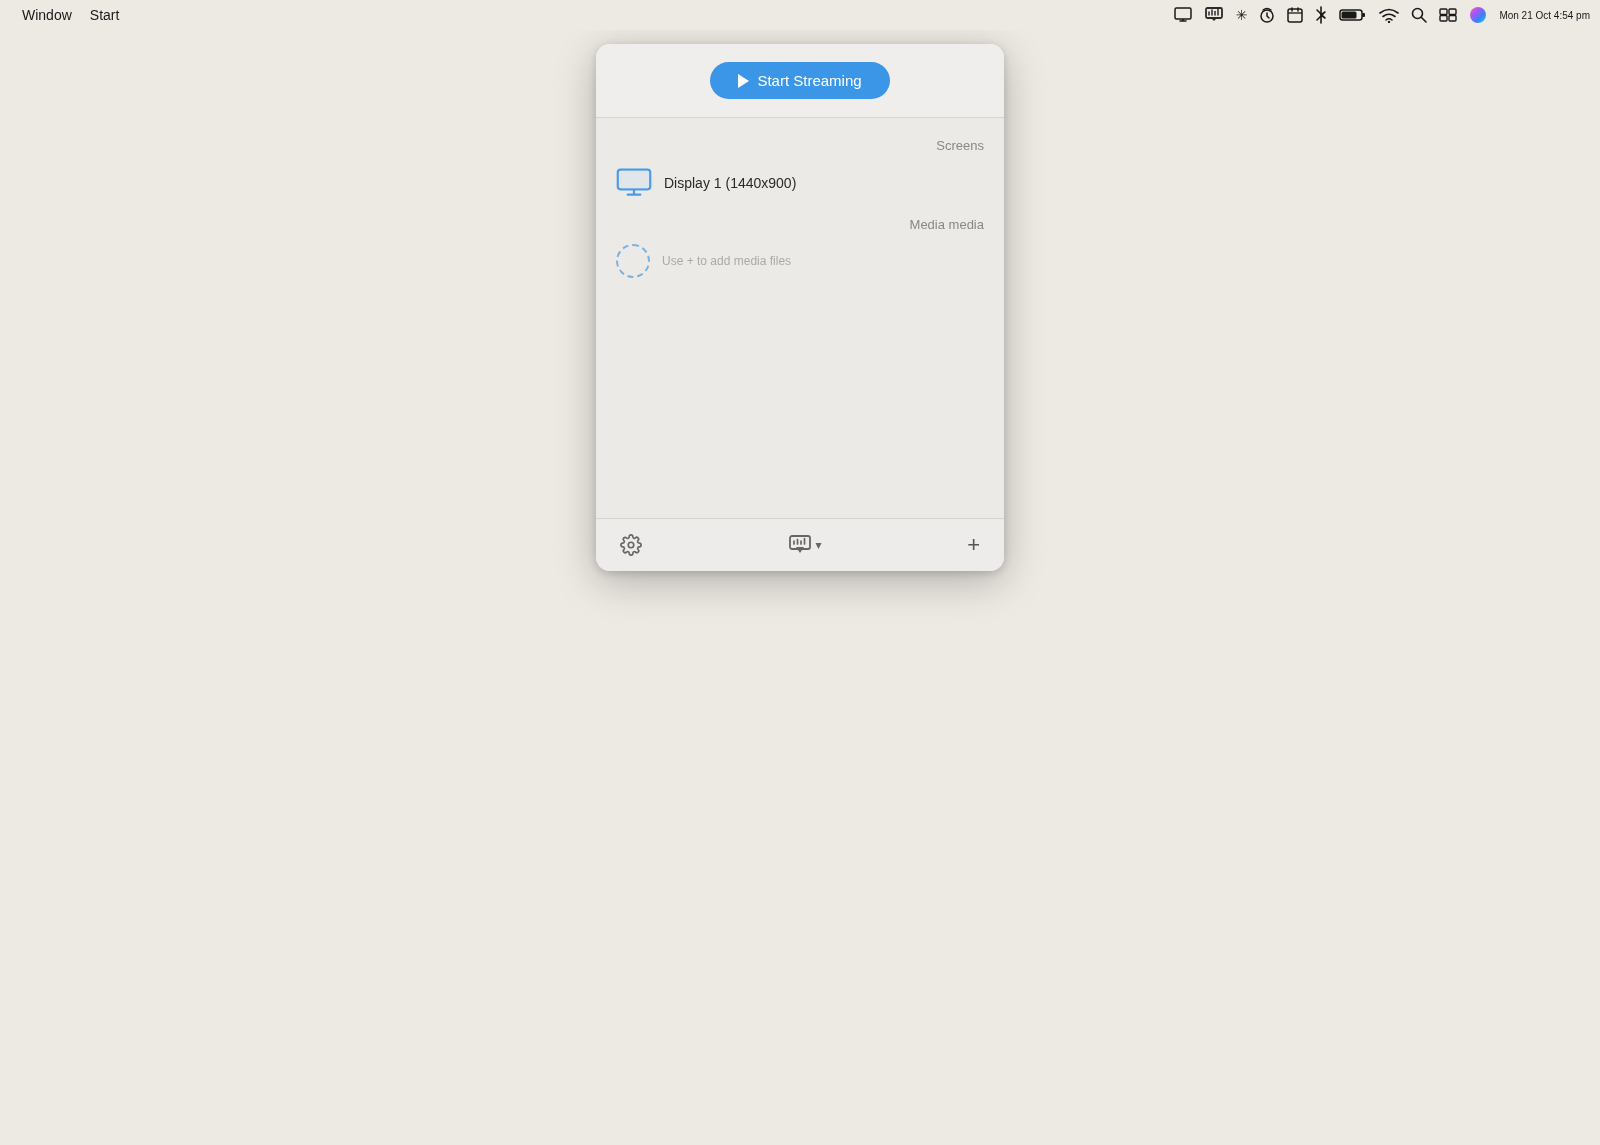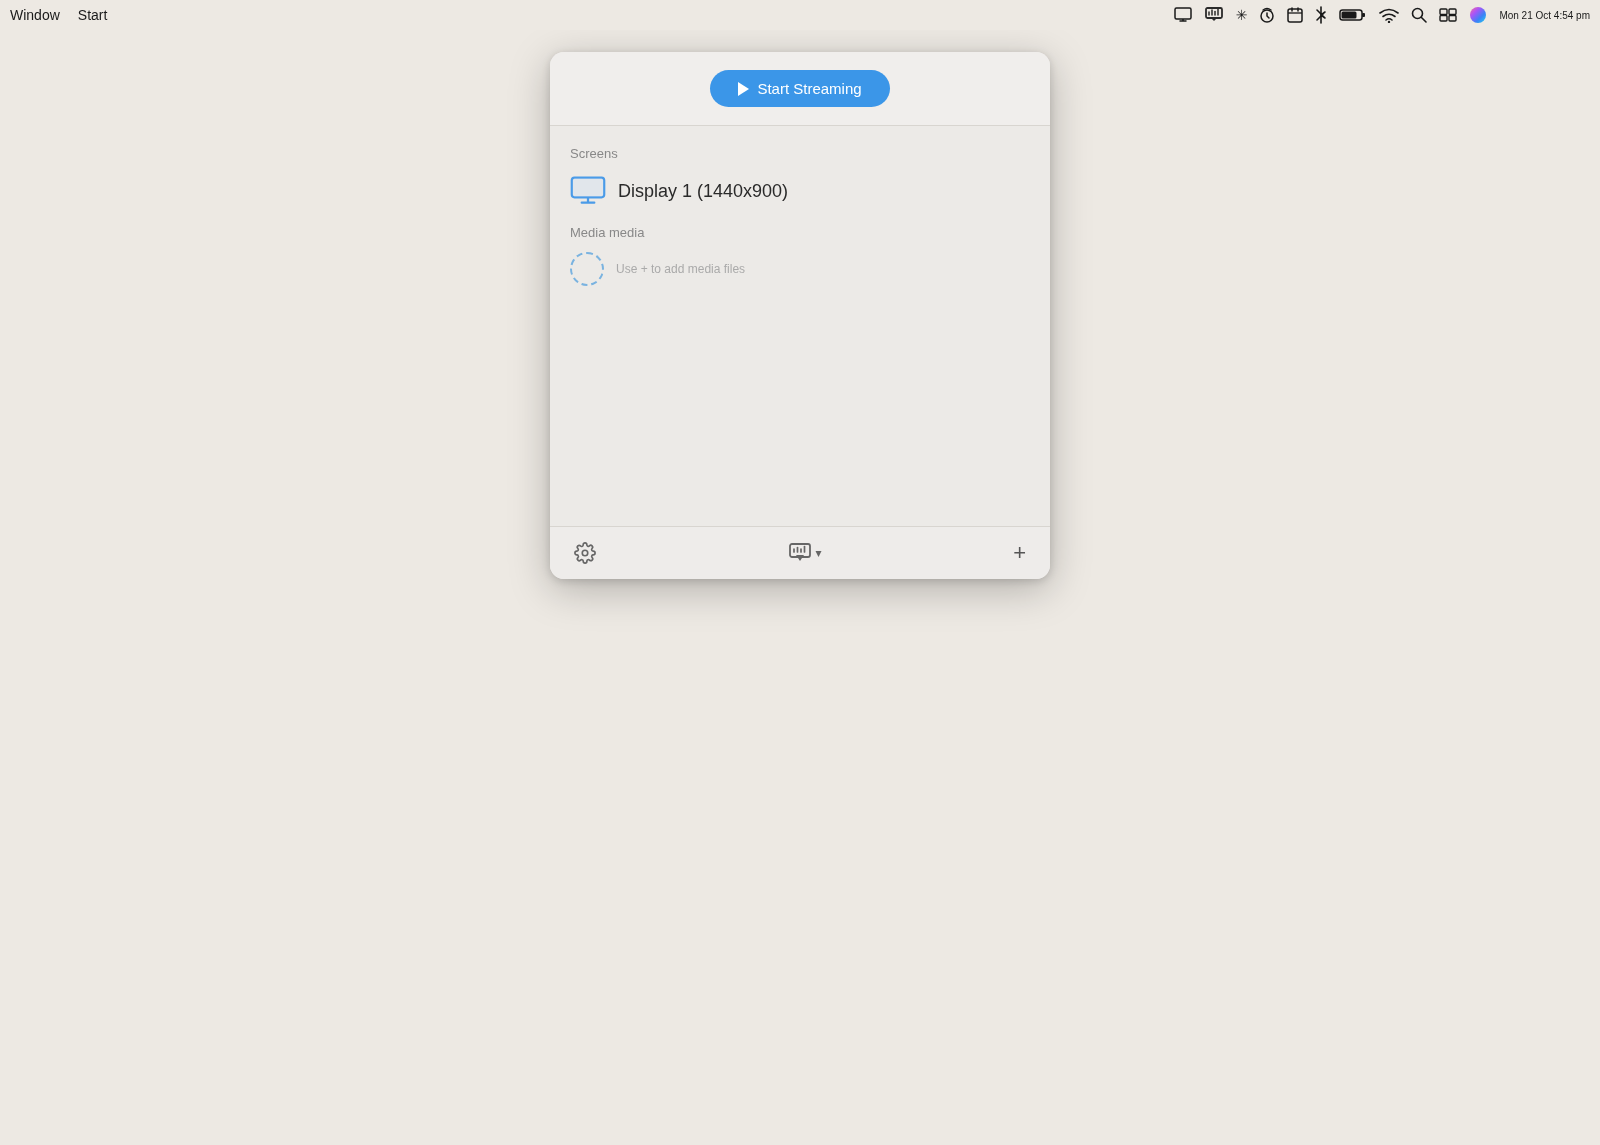--- a/index.html
+++ b/index.html
@@ -10,21 +10,21 @@
       background-color: #ede9e3;
       font-family: -apple-system, BlinkMacSystemFont, "San Francisco", "Helvetica Neue", sans-serif;
       position: relative;
       overflow: hidden;
     }
 
     
     .menubar {
       position: absolute;
       top: 0;
-      left: 0;
+      left: 12px;
       right: 0;
       height: 30px;
       background: rgba(237, 233, 227, 0.95);
       display: flex;
       align-items: center;
       padding: 0 10px;
       z-index: 100;
     }
 
     .menubar-left {
@@ -57,24 +57,24 @@
     .menubar-clock {
       font-size: 10px;
       font-weight: 500;
       color: #1a1a1a;
       white-space: nowrap;
     }
 
     
     .dropdown-panel {
       position: absolute;
-      top: 52px;
+      top: 44px;
       left: 50%;
       transform: translateX(-50%);
-      width: 500px;
+      width: 408px;
       background: #f0eeec;
       border-radius: 14px;
       box-shadow: 0 10px 40px rgba(0,0,0,0.25), 0 2px 8px rgba(0,0,0,0.15);
       overflow: hidden;
     }
 
     
     .dropdown-panel::before {
       content: '';
       position: absolute;
@@ -118,20 +118,21 @@
       border-top: 7px solid transparent;
       border-bottom: 7px solid transparent;
       border-left: 11px solid white;
       display: inline-block;
     }
 
     .panel-content {
       padding: 20px;
       background: #eceae7;
       min-height: 400px;
+      text-align: right;
     }
 
     .section-label {
       font-size: 13px;
       color: #888;
       font-weight: 500;
       margin-bottom: 12px;
     }
 
     .screen-item {
@@ -147,21 +148,21 @@
       align-items: center;
       justify-content: center;
     }
 
     .monitor-icon svg {
       width: 36px;
       height: 36px;
     }
 
     .screen-label {
-      font-size: 18px;
+      font-size: 14px;
       color: #2a2a2a;
     }
 
     .media-files-section {
       margin-top: 8px;
     }
 
     .media-placeholder {
       display: flex;
       align-items: center;

